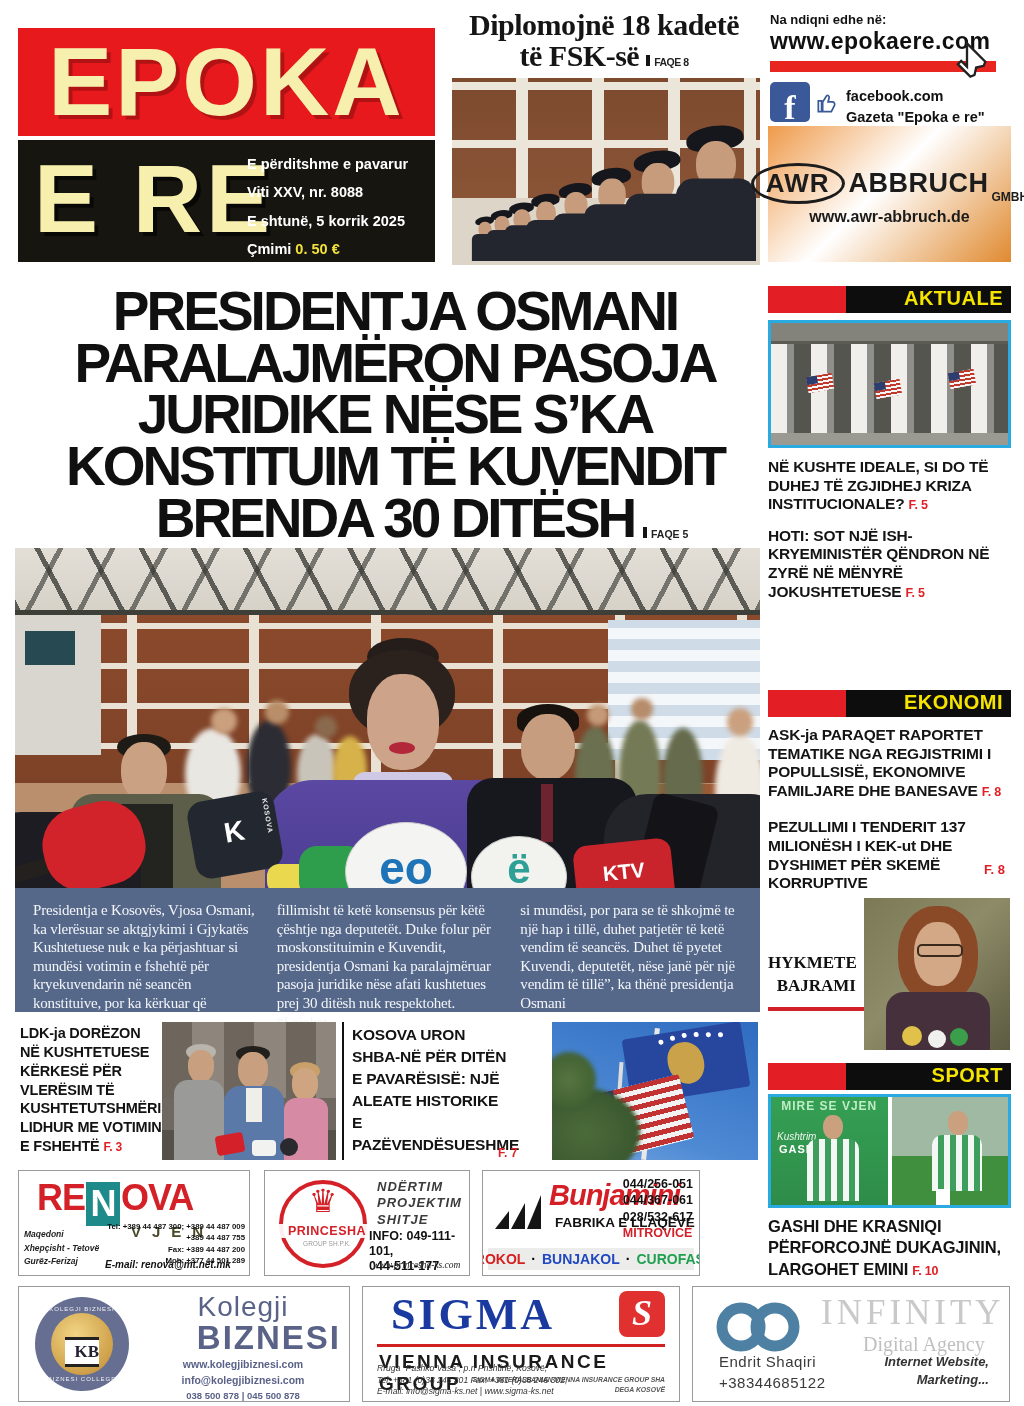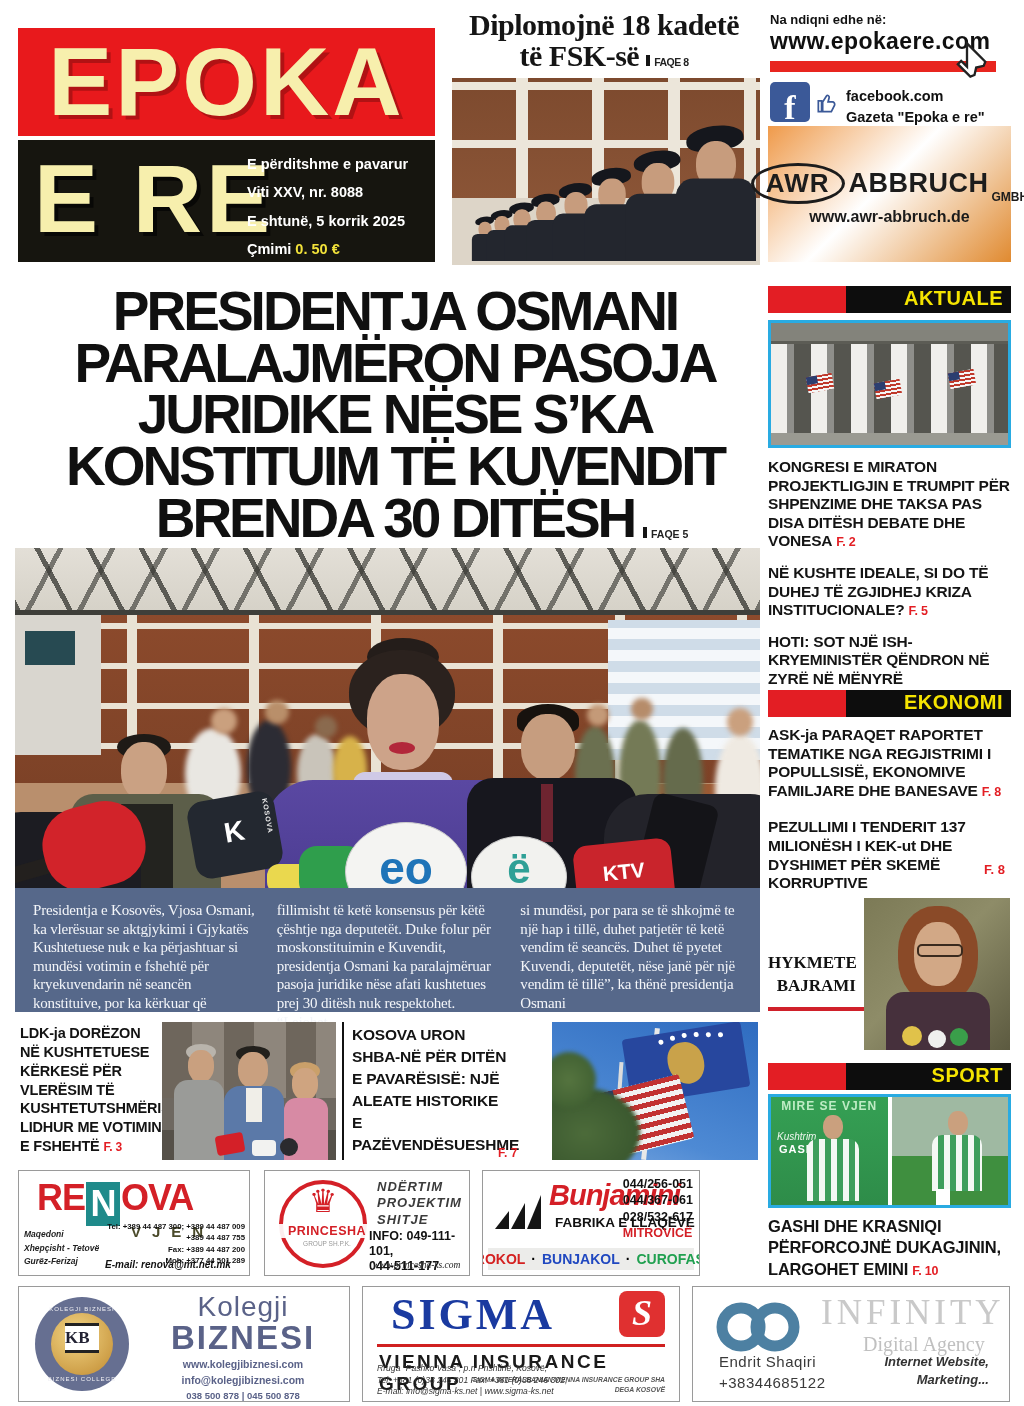--- a/index.html
+++ b/index.html
@@ -191,26 +191,26 @@
   .bj-strip{position:absolute;left:5px;right:5px;bottom:5px;height:22px;background:#ececea;
             display:flex;align-items:center;justify-content:center;gap:6px;font-size:14px;font-weight:900;}
 
   
   .ad-kb{left:18px;top:1286px;width:332px;height:116px;}
   .kb-outer{position:absolute;left:16px;top:10px;width:94px;height:94px;border-radius:50%;background:#666f91;}
   .kb-ring-t{position:absolute;left:0;top:9px;width:100%;text-align:center;font-size:6px;color:#f0f0f4;letter-spacing:1px;}
   .kb-ring-b{position:absolute;left:0;bottom:9px;width:100%;text-align:center;font-size:6px;color:#f0f0f4;letter-spacing:1px;}
   .kb-gold{position:absolute;left:16px;top:16px;width:62px;height:62px;border-radius:50%;
            background:radial-gradient(circle at 40% 35%,#f2d585,#c08a30);}
-  .kb-mono{position:absolute;left:14px;top:10px;width:34px;height:24px;background:#fff;
-           border-top:3px solid #222;border-bottom:3px solid #222;text-align:left;
+  .kb-mono{position:absolute;left:14px;top:24px;width:34px;height:24px;background:#fff;
+           border-top:3px solid #222;border-bottom:3px solid #222;text-align:right;
            font-family:"Liberation Serif",serif;font-size:17px;font-weight:700;color:#223;line-height:24px;}
   .kb-tx{position:absolute;left:126px;top:4px;width:196px;text-align:center;color:#5a6288;}
   .kb-n1{font-size:28px;letter-spacing:1px;}
-  .kb-n2{font-size:33px;font-weight:700;letter-spacing:2px;margin-top:-4px;}
+  .kb-n2{font-size:33px;font-weight:700;letter-spacing:2px;margin-top:-4px;text-align:right;}
   .kb-sm{font-size:10.5px;font-weight:700;line-height:1.5;color:#5a6288;}
 
   
   .ad-sigma{left:362px;top:1286px;width:318px;height:116px;}
   .sg-name{position:absolute;left:16px;top:2px;font-family:"Liberation Serif",serif;font-size:44px;
            font-weight:900;color:#1a3aa0;letter-spacing:3px;margin-left:12px;}
   .sg-logo{position:absolute;right:14px;top:4px;width:46px;height:46px;background:#e03030;border-radius:8px;
            color:#fff;font-family:"Liberation Serif",serif;font-style:italic;font-weight:700;font-size:36px;
            text-align:center;line-height:44px;}
   .sg-line{position:absolute;left:14px;right:14px;top:57px;height:3px;background:#d02020;}
@@ -326,21 +326,20 @@
     <span>AKTUALE</span>
   </div>
   <div class="ab photo-nyse">
     <div class="nyse-top"></div>
     <i class="usflag" style="left:36px;top:52px;"></i>
     <i class="usflag" style="left:104px;top:58px;"></i>
     <i class="usflag" style="left:178px;top:48px;"></i>
     <div class="nyse-bot"></div>
   </div>
   <div class="ab" style="left:768px;top:458px;width:243px;">
-    <div class="rc-item"><span>KONGRESI E MIRATON PROJEKTLIGJIN E TRUMPIT PËR SHPENZIME DHE TAKSA PAS DISA DITËSH DEBATE DHE VONESA</span><span class="pg">F. 2</span></div>
     <div class="rc-item"><span>NË KUSHTE IDEALE, SI DO TË DUHEJ TË ZGJIDHEJ KRIZA INSTITUCIONALE?</span><span class="pg">F. 5</span></div>
     <div class="rc-item"><span>HOTI: SOT NJË ISH-KRYEMINISTËR QËNDRON NË ZYRË NË MËNYRË JOKUSHTETUESE</span><span class="pg">F. 5</span></div>
   </div>
 
   <div class="ab secbar" style="left:768px;top:690px;">
     <span>EKONOMI</span>
   </div>
   <div class="ab" style="left:768px;top:726px;width:243px;">
     <div class="rc-item" style="margin-bottom:18px;"><span>ASK-ja PARAQET RAPORTET TEMATIKE NGA REGJISTRIMI I POPULLSISË, EKONOMIVE FAMILJARE DHE BANESAVE</span><span class="pg">F. 8</span></div>
     <div class="rc-item"><span>PEZULLIMI I TENDERIT 137 MILIONËSH I KEK-ut DHE DYSHIMET PËR SKEMË KORRUPTIVE</span></div>

